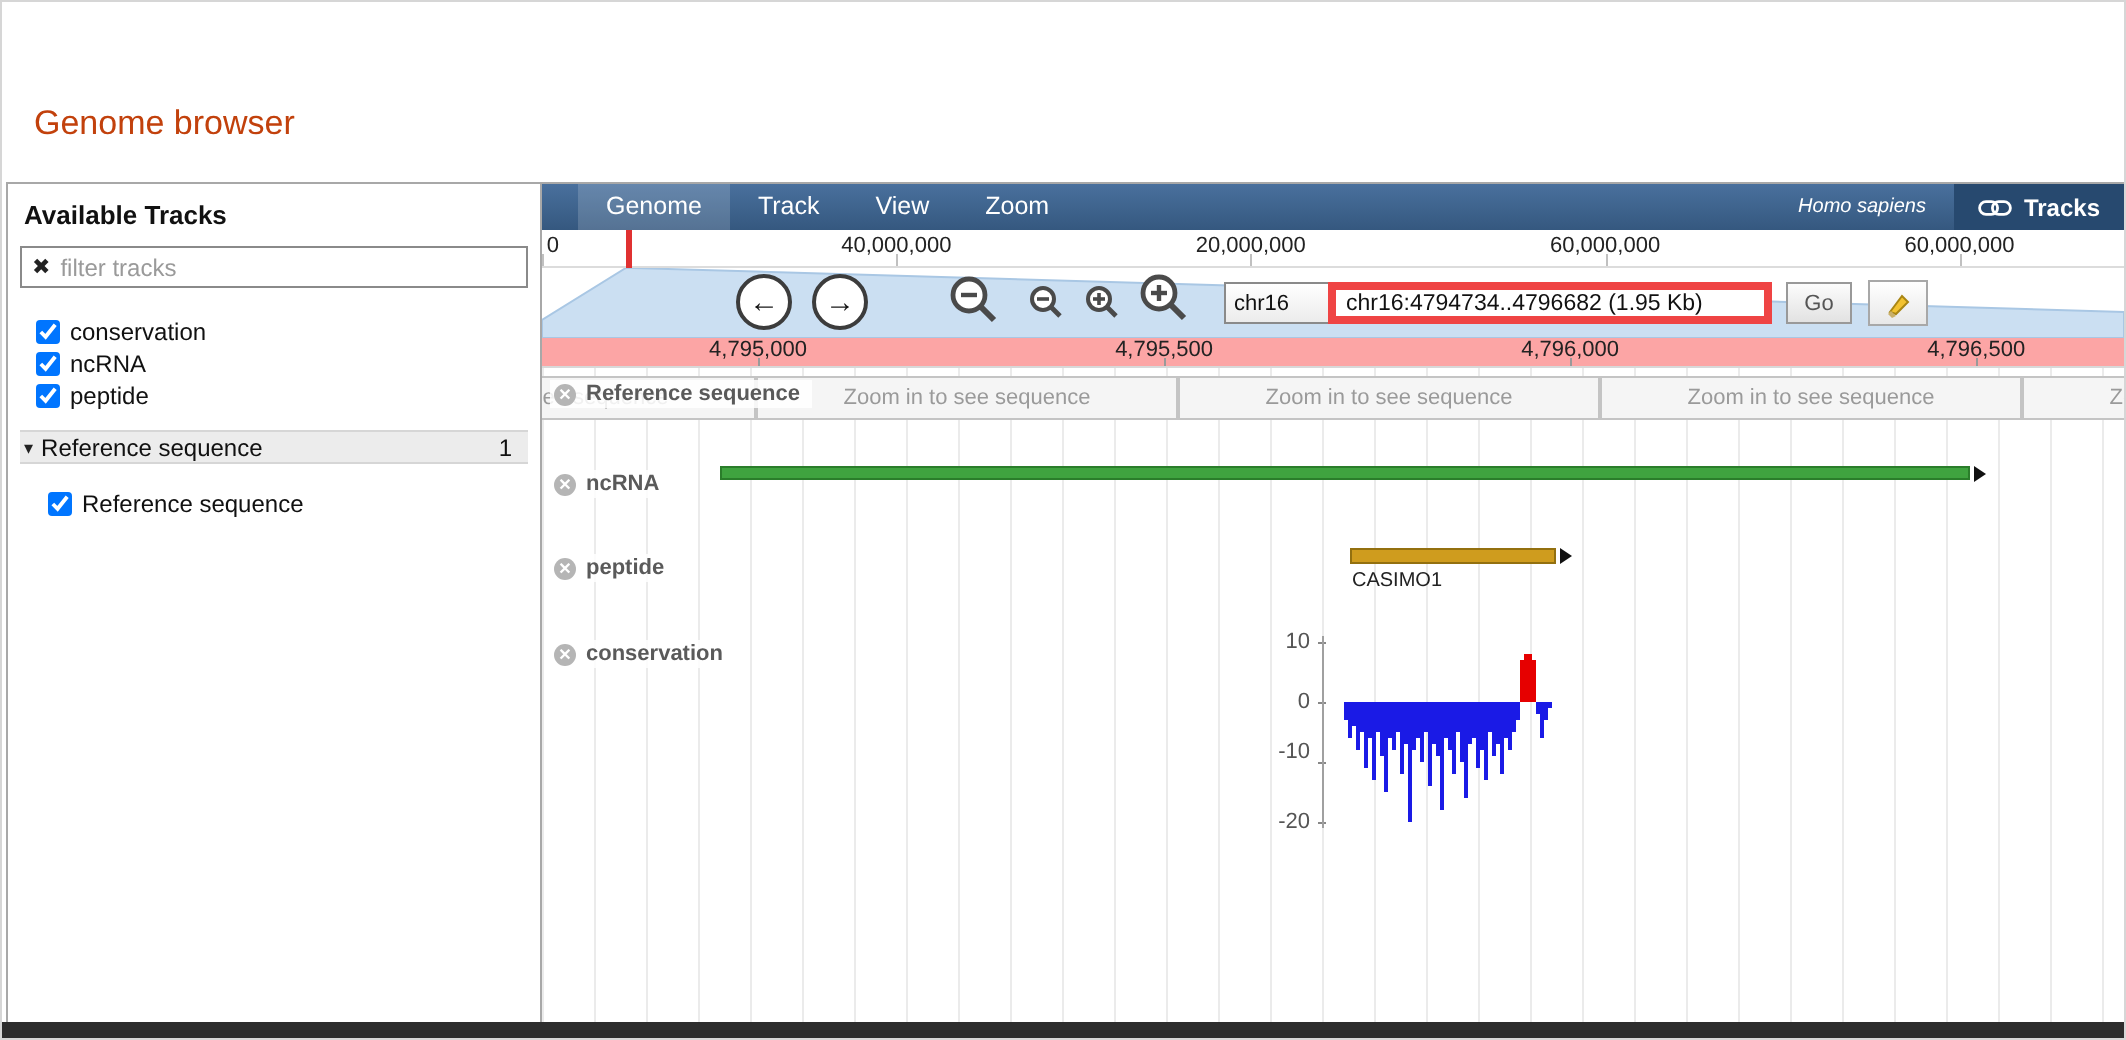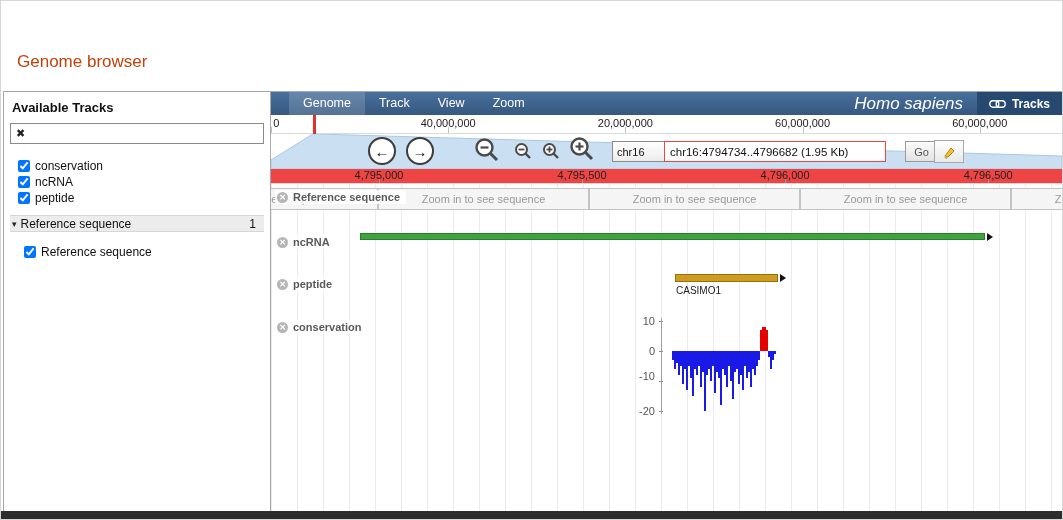--- a/index.html
+++ b/index.html
@@ -22,40 +22,40 @@
   .section-tri{font-size:9px;margin-right:4px;color:#222;}
   .section-label{flex:1;color:#111;}
   .section-count{color:#111;}
   .ref-list{margin:12px 0 0 14px;}
   
   .main{position:absolute;left:270px;top:90px;right:0;bottom:8px;background:#fff;border-top:1px solid #a8a8a8;}
   .menubar{position:absolute;top:0;left:0;right:0;height:23px;background:linear-gradient(180deg,#49709d,#35587f);display:flex;align-items:stretch;color:#fff;}
   .menu-item{padding:0 14px;line-height:23px;font-size:12.5px;cursor:pointer;}
   .menu-item.active{background:rgba(255,255,255,0.16);margin-left:18px;}
   .menubar-spacer{flex:1;}
-  .species{font-style:italic;font-size:17px;line-height:23px;margin-right:14px;}
+  .species{font-style:italic;font-size:10px;line-height:23px;margin-right:14px;}
   .share-btn{display:flex;align-items:center;gap:6px;background:#27496f;padding:0 12px;font-size:12px;font-weight:bold;cursor:pointer;}
   
   .overview-ruler{position:absolute;top:23px;left:0;right:0;height:19px;background:#fff;border-bottom:1px solid #dcdcdc;}
   .ov-label{position:absolute;top:2px;font-size:11px;color:#222;white-space:nowrap;}
   .ov-label.centered{transform:translateX(-50%);}
   .ov-tick{position:absolute;bottom:0;width:1px;height:6px;background:#c0c0c0;}
   .loc-marker{position:absolute;left:42px;top:0;width:3px;height:19px;background:#e03131;cursor:pointer;}
   
   .navbar{position:absolute;top:42px;left:0;right:0;height:35px;background:#fff;}
   .nav-trap{position:absolute;left:0;top:0;width:100%;height:100%;}
   .circle-btn{position:absolute;top:3px;width:28px;height:28px;border:2px solid #3c3c3c;border-radius:50%;background:#fff;font-size:15px;font-weight:bold;color:#111;display:flex;align-items:center;justify-content:center;cursor:pointer;}
   .zoom-btn{position:absolute;cursor:pointer;line-height:0;}
   .chr-select{position:absolute;left:341px;top:7px;width:64px;height:21px;border:1px solid #8a8a8a;background:linear-gradient(#fff,#ececec);font-size:11px;color:#111;display:flex;align-items:center;justify-content:space-between;padding:0 4px;cursor:pointer;}
   .chr-select .dd{font-size:8px;color:#333;}
-  .loc-input{position:absolute;left:393px;top:7px;width:222px;height:21px;border:1px solid #ef4444;font-size:11.5px;padding:0 5px;color:#111;}
-  .go-btn{position:absolute;left:622px;top:7px;width:33px;height:21px;border:1px solid #999;background:linear-gradient(#fcfcfc,#e2e2e2);font-size:11px;color:#555;cursor:pointer;margin-left:12px;}
+  .loc-input{position:absolute;left:393px;top:7px;width:222px;height:21px;border:4px solid #ef4444;font-size:11.5px;padding:0 5px;color:#111;}
+  .go-btn{position:absolute;left:622px;top:7px;width:33px;height:21px;border:1px solid #999;background:linear-gradient(#fcfcfc,#e2e2e2);font-size:11px;color:#555;cursor:pointer;}
   .hl-btn{position:absolute;left:663px;top:6px;width:30px;height:23px;border:1px solid #a8a8a8;background:linear-gradient(#fff,#e8e8e8);display:flex;align-items:center;justify-content:center;cursor:pointer;}
   
-  .local-ruler{position:absolute;top:77px;left:0;right:0;height:14px;background:#ef4444;}
+  .local-ruler{position:absolute;top:77px;left:0;right:0;height:14px;background:#fca5a5;}
   .lr-label{position:absolute;top:0;font-size:11px;color:#222;transform:translateX(-50%);white-space:nowrap;}
   .lr-tick{position:absolute;bottom:0;width:1px;height:4px;background:#999;}
   
   .tracks{position:absolute;top:91px;left:0;right:0;bottom:0;overflow:hidden;border-top:1px solid #d8d8d8;
     background-image:repeating-linear-gradient(90deg,#ebebeb 0,#ebebeb 1px,transparent 1px,transparent 26px);}
   .seq-box{position:absolute;top:4px;width:211px;height:22px;background:#f5f5f5;border:1px solid #c4c4c4;color:#9a9a9a;font-size:11px;text-align:center;line-height:20px;white-space:nowrap;overflow:hidden;}
   .track-pill{position:absolute;left:4px;display:inline-flex;align-items:center;gap:5px;background:rgba(255,255,255,0.85);padding:1px 6px 1px 2px;font-size:11px;font-weight:bold;color:#5a5a5a;white-space:nowrap;cursor:pointer;}
   .close-x{width:11px;height:11px;border-radius:50%;background:#b5b5b5;color:#fff;font-size:8px;line-height:11px;text-align:center;cursor:pointer;flex:0 0 auto;}
   .ncrna-bar{position:absolute;left:89px;top:49px;width:625px;height:7px;background:#3fa33f;border:1px solid #2a7d2a;cursor:pointer;}
   .pep-bar{position:absolute;left:404px;top:90px;width:103px;height:8px;background:#cf9c1e;border:1px solid #93700f;cursor:pointer;}
@@ -76,20 +76,21 @@
 
   <div class="header">
     <div class="page-title">Genome browser</div>
   </div>
 
   <aside class="sidebar">
     <div class="sb-inner">
       <div class="sb-title">Available Tracks</div>
       <div class="filter-box">
         <span class="clear-x">✖</span>
+        <input class="filter-input" type="text" placeholder="filter tracks" style="">
       </div>
       <div class="check-list">
           <label class="check-row">
             <input type="checkbox" checked="" style="">
             <span>conservation</span>
           </label>
           <label class="check-row">
             <input type="checkbox" checked="" style="">
             <span>ncRNA</span>
           </label>

